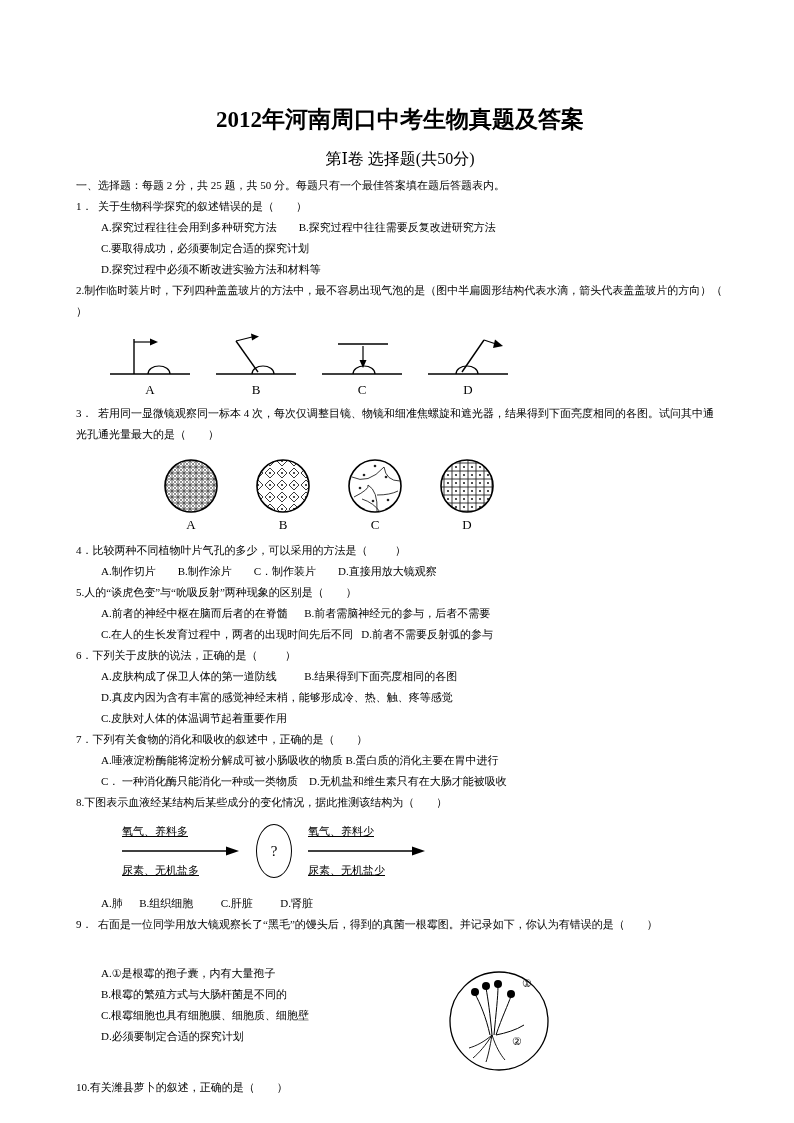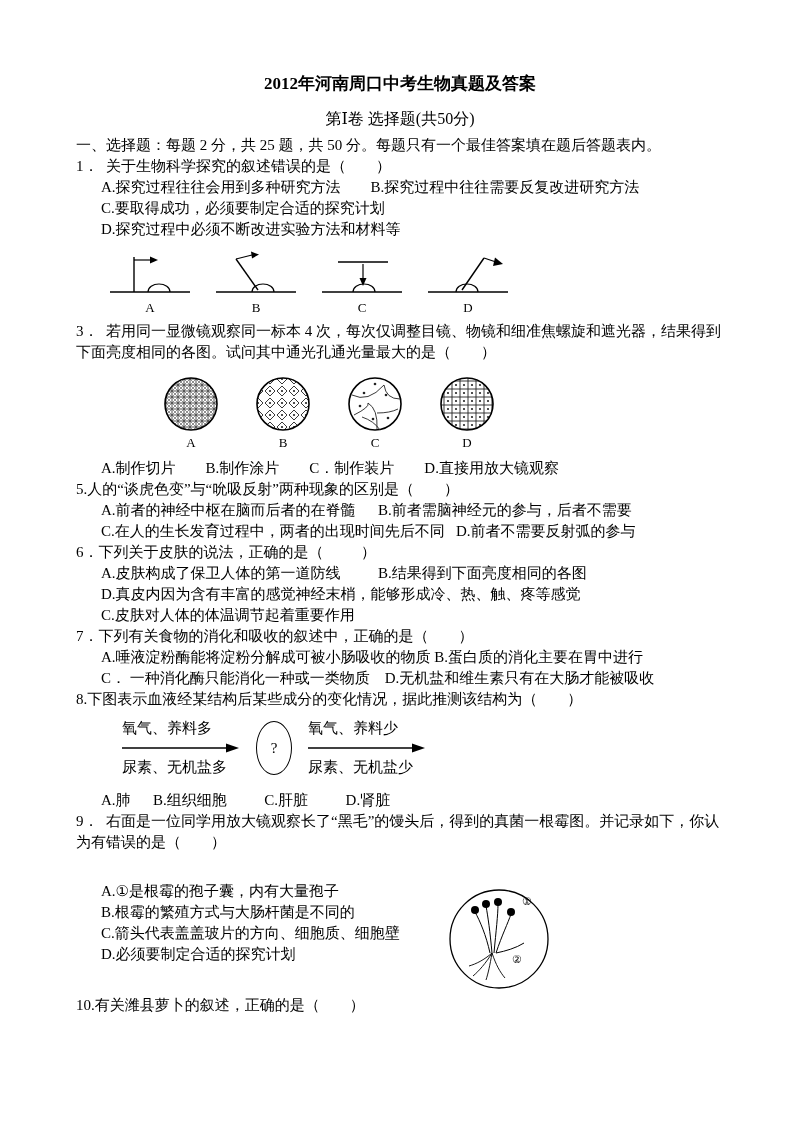--- a/index.html
+++ b/index.html
@@ -3,38 +3,38 @@
 <meta charset="utf-8">
 <style>
   * { margin: 0; padding: 0; box-sizing: border-box; }
   html, body { background: #fff; }
   body {
     width: 794px; height: 1123px; overflow: hidden;
     color: #000;
     font-family: "Liberation Serif", "DejaVu Serif", serif;
   }
   .page { padding: 72px 70px 0 76px; }
-  .title { font-size: 17px; font-weight: bold; text-align: center; margin-bottom: 14px; }
+  .title { font-size: 23px; font-weight: bold; text-align: center; margin-bottom: 14px; margin-top: 32px; }
   .section-header { font-size: 16px; font-weight: normal; text-align: center; margin-bottom: 5px; }
-  .t { font-size: 15px; line-height: 21px; white-space: pre-wrap; }
+  .t { font-size: 11px; line-height: 21px; white-space: pre-wrap; }
   .ind { padding-left: 25px; }
   section { margin: 0; }
 
   
   .fig-row { display: flex; align-items: flex-end; }
   .q2-row { margin: 8px 0 6px 28px; gap: 14px; }
   .fig-item { display: flex; flex-direction: column; align-items: center; }
   .fig-label { font-size: 13px; line-height: 15px; text-align: center; }
 
   
   .q3-row { margin: 10px 0 8px 84px; gap: 30px; }
 
   
   .q8-diagram { display: flex; align-items: center; gap: 16px; margin: 8px 0 10px 46px; }
-  .q8-col { display: flex; flex-direction: column; align-items: flex-start; gap: 3px; }
+  .q8-col { display: flex; flex-direction: column; align-items: flex-start; gap: 3px; text-decoration: underline; }
   .q8-ellipse {
     width: 36px; height: 54px; border: 1.3px solid #000; border-radius: 50%;
     display: flex; align-items: center; justify-content: center;
     font-size: 15px; flex: 0 0 auto;
   }
   .q8-options { margin-top: 12px; }
 
   
   .q9-wrap { display: flex; align-items: flex-start; margin-top: 28px; }
   .q9-opts { width: 348px; flex: 0 0 auto; }
@@ -50,20 +50,21 @@
   <p class="t">一、选择题：每题 2 分，共 25 题，共 50 分。每题只有一个最佳答案填在题后答题表内。</p>
 
   <section>
     <p class="t">1．  关于生物科学探究的叙述错误的是（        ）</p>
     <p class="t ind">A.探究过程往往会用到多种研究方法        B.探究过程中往往需要反复改进研究方法</p>
     <p class="t ind">C.要取得成功，必须要制定合适的探究计划</p>
     <p class="t ind">D.探究过程中必须不断改进实验方法和材料等</p>
   </section>
 
   <section>
+    <p class="t">2.制作临时装片时，下列四种盖盖玻片的方法中，最不容易出现气泡的是（图中半扁圆形结构代表水滴，箭头代表盖盖玻片的方向）（        ）</p>
     <div class="fig-row q2-row">
       <figure class="fig-item">
         <svg width="92" height="52" viewBox="0 0 92 52">
           <line x1="6" y1="44" x2="86" y2="44" stroke="#000" stroke-width="1.4"></line>
           <path d="M44 44 a11 8 0 0 1 22 0" fill="none" stroke="#000" stroke-width="1.2"></path>
           <line x1="30" y1="44" x2="30" y2="9" stroke="#000" stroke-width="1.4"></line>
           <line x1="30" y1="12" x2="46" y2="12" stroke="#000" stroke-width="1.2"></line>
           <polygon points="46,8.5 54,12 46,15.5" fill="#000"></polygon>
         </svg>
         <figcaption class="fig-label">A</figcaption>
@@ -177,20 +178,21 @@
               <rect width="62" height="62" fill="url(#p3d)"></rect>
             </g>
           <circle cx="31" cy="31" r="26" fill="none" stroke="#000" stroke-width="1.6"></circle>
         </svg>
         <figcaption class="fig-label">D</figcaption>
       </figure>
     </div>
   </section>
 
   <section>
+    <p class="t">4．比较两种不同植物叶片气孔的多少，可以采用的方法是（          ）</p>
     <p class="t ind">A.制作切片        B.制作涂片        C．制作装片        D.直接用放大镜观察</p>
   </section>
 
   <section>
     <p class="t">5.人的“谈虎色变”与“吮吸反射”两种现象的区别是（        ）</p>
     <p class="t ind">A.前者的神经中枢在脑而后者的在脊髓      B.前者需脑神经元的参与，后者不需要</p>
     <p class="t ind">C.在人的生长发育过程中，两者的出现时间先后不同   D.前者不需要反射弧的参与</p>
   </section>
 
   <section>
@@ -231,21 +233,21 @@
     </div>
     <p class="t ind q8-options">A.肺      B.组织细胞          C.肝脏          D.肾脏</p>
   </section>
 
   <section>
     <p class="t">9．  右面是一位同学用放大镜观察长了“黑毛”的馒头后，得到的真菌一根霉图。并记录如下，你认为有错误的是（　　）</p>
     <div class="q9-wrap">
       <div class="q9-opts">
         <p class="t ind">A.①是根霉的孢子囊，内有大量孢子</p>
         <p class="t ind">B.根霉的繁殖方式与大肠杆菌是不同的</p>
-        <p class="t ind">C.箭头代表盖盖玻片的方向、细胞质、细胞壁</p>
+        <p class="t ind">C.根霉细胞也具有细胞膜、细胞质、细胞壁</p>
         <p class="t ind">D.必须要制定合适的探究计划</p>
       </div>
       <svg class="q9-fig" width="110" height="112" viewBox="0 0 110 112">
         <circle cx="53" cy="56" r="49" fill="none" stroke="#000" stroke-width="1.3"></circle>
         <g stroke="#000" fill="none" stroke-width="1">
           <path d="M44 70 C40 52 34 38 29 29"></path>
           <path d="M46 70 C44 48 42 34 40 23"></path>
           <path d="M48 70 C50 48 52 32 52 21"></path>
           <path d="M50 70 C56 52 62 40 65 31"></path>
           <path d="M50 70 C60 68 70 65 78 60"></path>

